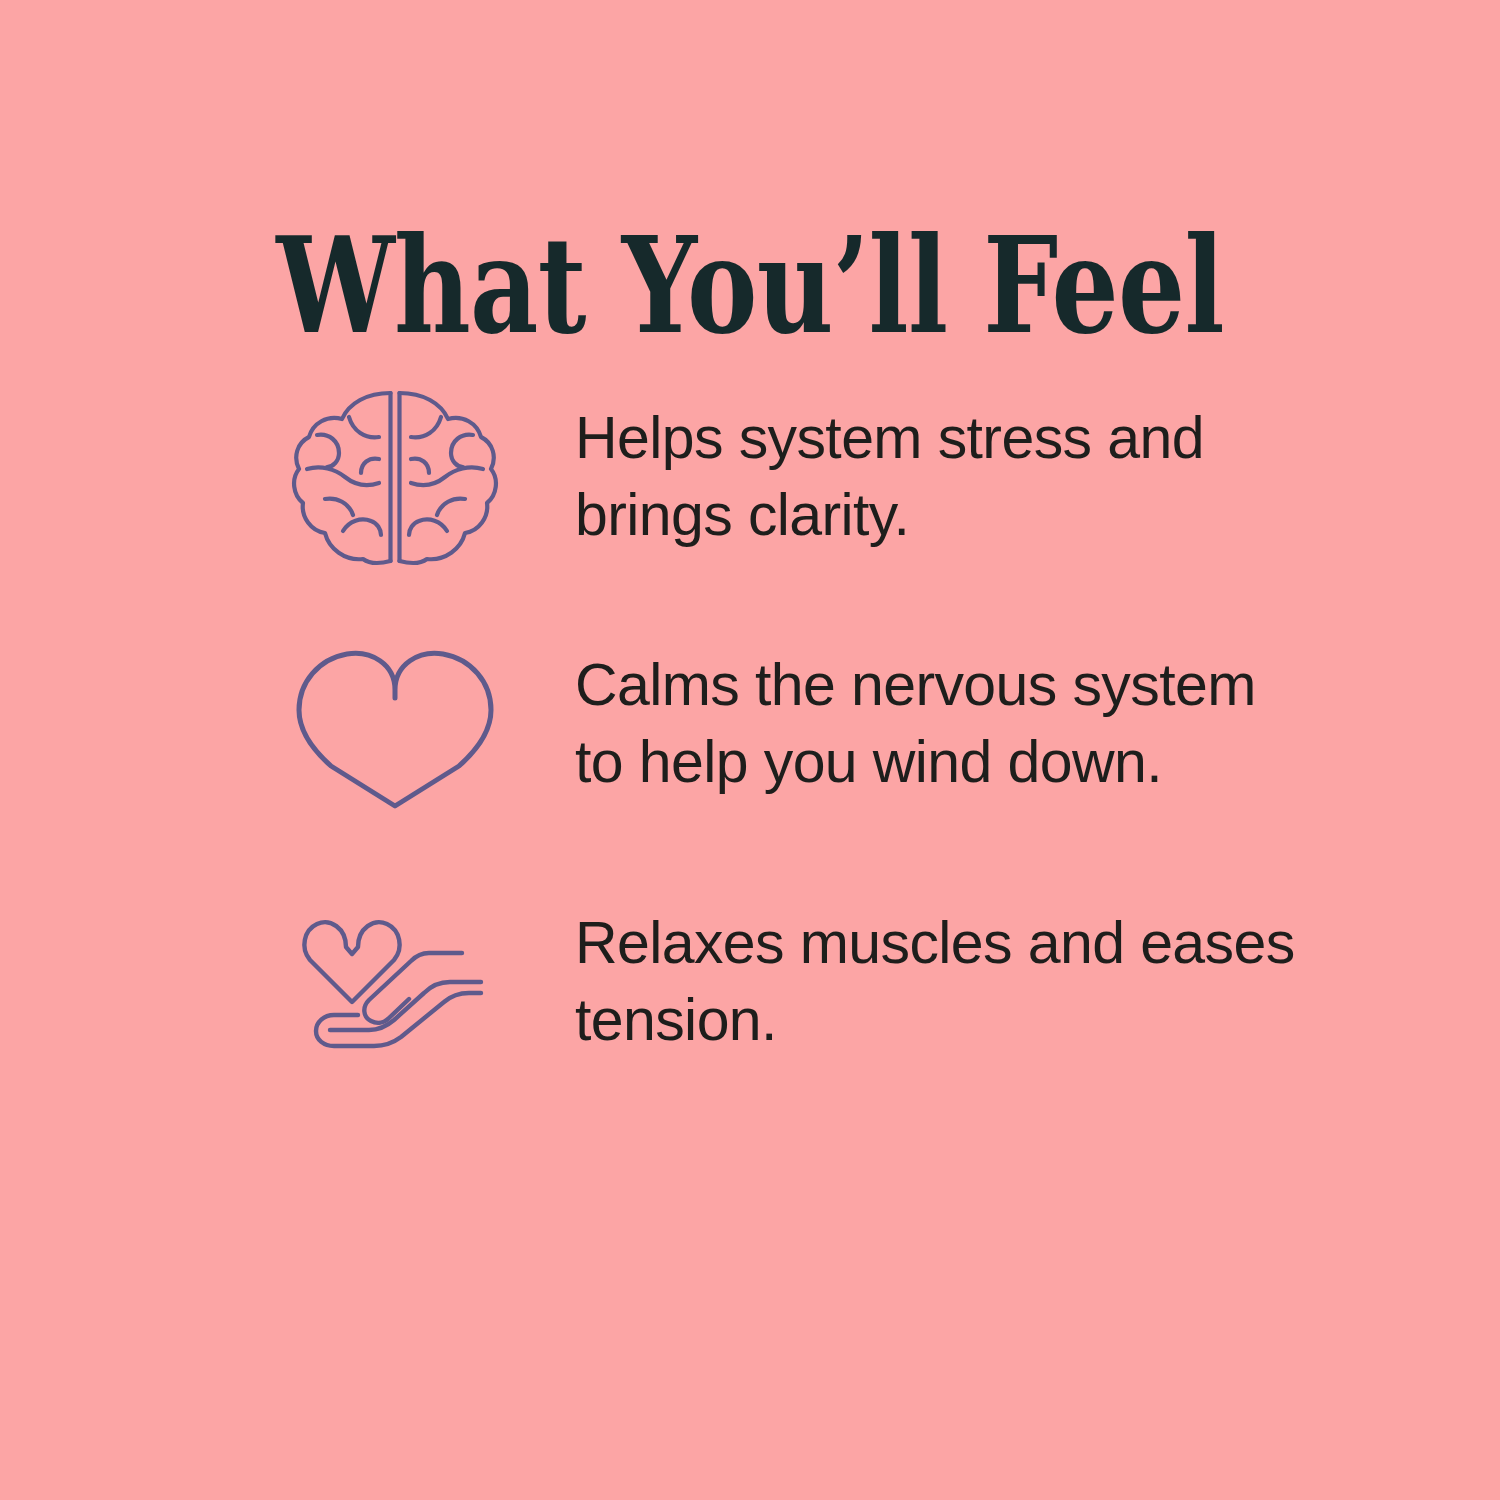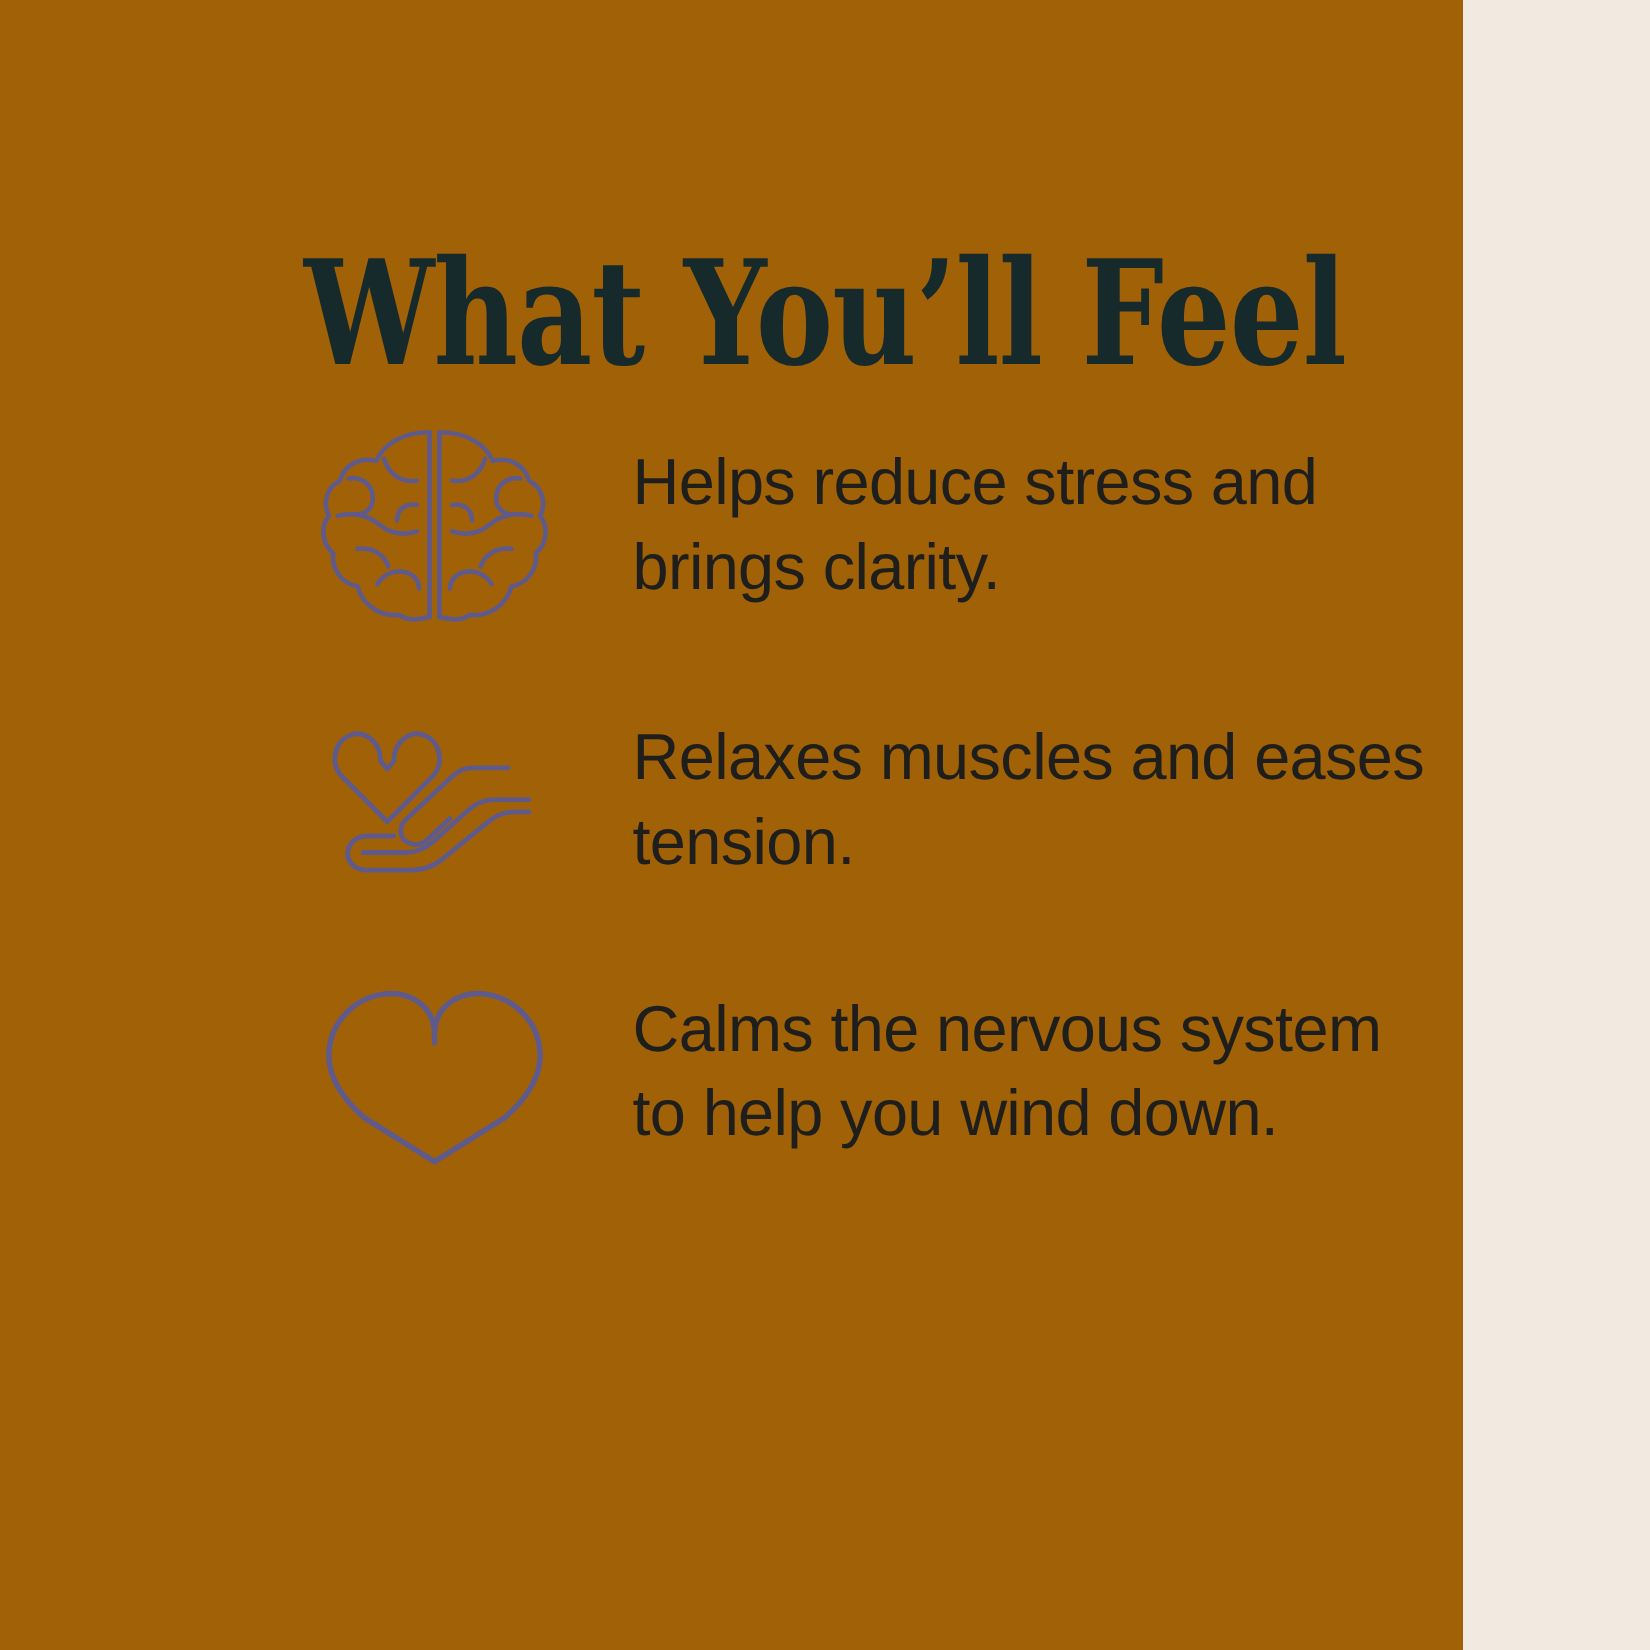--- a/index.html
+++ b/index.html
@@ -9,23 +9,23 @@
   body {
     width: 1500px;
     height: 1500px;
     background: #F2E9E1;
     font-family: "Liberation Sans", sans-serif;
     overflow: hidden;
   }
 
   #canvas {
     position: relative;
-    width: 1330px;
+    width: 1500px;
     height: 1500px;
-    background: #a16207;
+    background: #fca5a5;
   }
 
   
   #page-title {
     position: absolute;
     top: 132px;
     left: 0;
     width: 1500px;
     text-align: center;
     font-family: "DejaVu Serif", "Liberation Serif", serif;
@@ -128,21 +128,41 @@
 
             <path d="M154 34 C 150 48 138 56 124 54"></path>
             <path d="M186 52 C 174 50 164 58 164 70 C 164 78 170 84 176 84"></path>
             <path d="M196 86 C 182 82 168 86 158 94 C 148 102 136 104 124 100"></path>
             <path d="M178 116 C 166 114 154 120 150 132"></path>
             <path d="M160 148 C 154 138 142 134 132 138 C 126 140 122 146 122 152"></path>
             <path d="M124 76 C 134 74 142 80 142 90"></path>
           </svg>
         </span>
       </div>
-      <div class="benefit-text">Helps reduce stress and brings clarity.</div>
+      <div class="benefit-text">Helps system stress and brings clarity.</div>
+    </div>
+
+    <div class="benefit-row" id="row-2">
+      <div class="benefit-icon-cell">
+        <span>
+          <svg width="208" height="168" viewBox="0 0 208 168" fill="none" stroke="#5F5A8C" stroke-width="5" stroke-linecap="round" stroke-linejoin="round">
+            <path d="M104 44
+                     C 104 18 80 4 56 8
+                     C 28 13 8 36 8 64
+                     C 8 86 22 104 40 120
+                     L 104 160
+                     L 168 120
+                     C 186 104 200 86 200 64
+                     C 200 36 180 13 152 8
+                     C 128 4 104 18 104 44
+                     L 104 52 Z"></path>
+          </svg>
+        </span>
+      </div>
+      <div class="benefit-text">Calms the nervous system to help you wind down.</div>
     </div>
 
     <div class="benefit-row" id="row-1">
       <div class="benefit-icon-cell">
         <span>
           <svg width="210" height="160" viewBox="0 0 210 160" fill="none" stroke="#5F5A8C" stroke-width="4.4" stroke-linecap="round" stroke-linejoin="round">
 
             <path d="M56 45
                      C 56 26 40 16 27 22
                      C 14 28 10 46 20 58
@@ -163,35 +183,15 @@
             <path d="M68 113 L 44 113 C 34 113 26 120 26 129
                      C 26 138 34 144 44 144
                      L 84 144 C 94 144 103 141 111 135
                      L 154 100 C 161 94 170 91 179 91 L 191 91"></path>
           </svg>
         </span>
       </div>
       <div class="benefit-text">Relaxes muscles and eases tension.</div>
     </div>
 
-    <div class="benefit-row" id="row-2">
-      <div class="benefit-icon-cell">
-        <span>
-          <svg width="208" height="168" viewBox="0 0 208 168" fill="none" stroke="#5F5A8C" stroke-width="5" stroke-linecap="round" stroke-linejoin="round">
-            <path d="M104 44
-                     C 104 18 80 4 56 8
-                     C 28 13 8 36 8 64
-                     C 8 86 22 104 40 120
-                     L 104 160
-                     L 168 120
-                     C 186 104 200 86 200 64
-                     C 200 36 180 13 152 8
-                     C 128 4 104 18 104 44
-                     L 104 52 Z"></path>
-          </svg>
-        </span>
-      </div>
-      <div class="benefit-text">Calms the nervous system to help you wind down.</div>
-    </div>
-
 
   </div>
 </div>
 
 </body></html>

